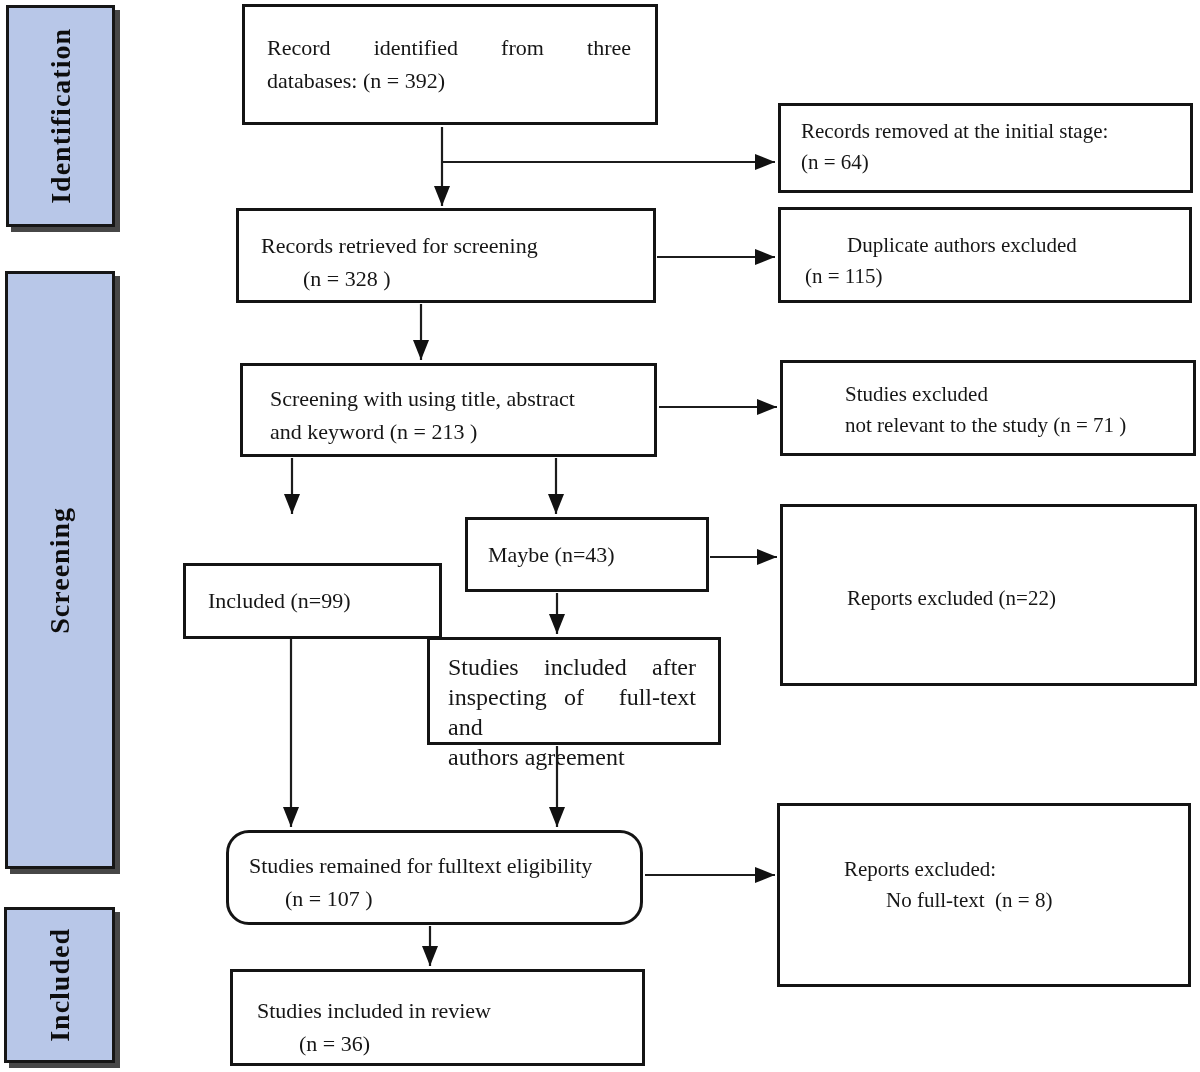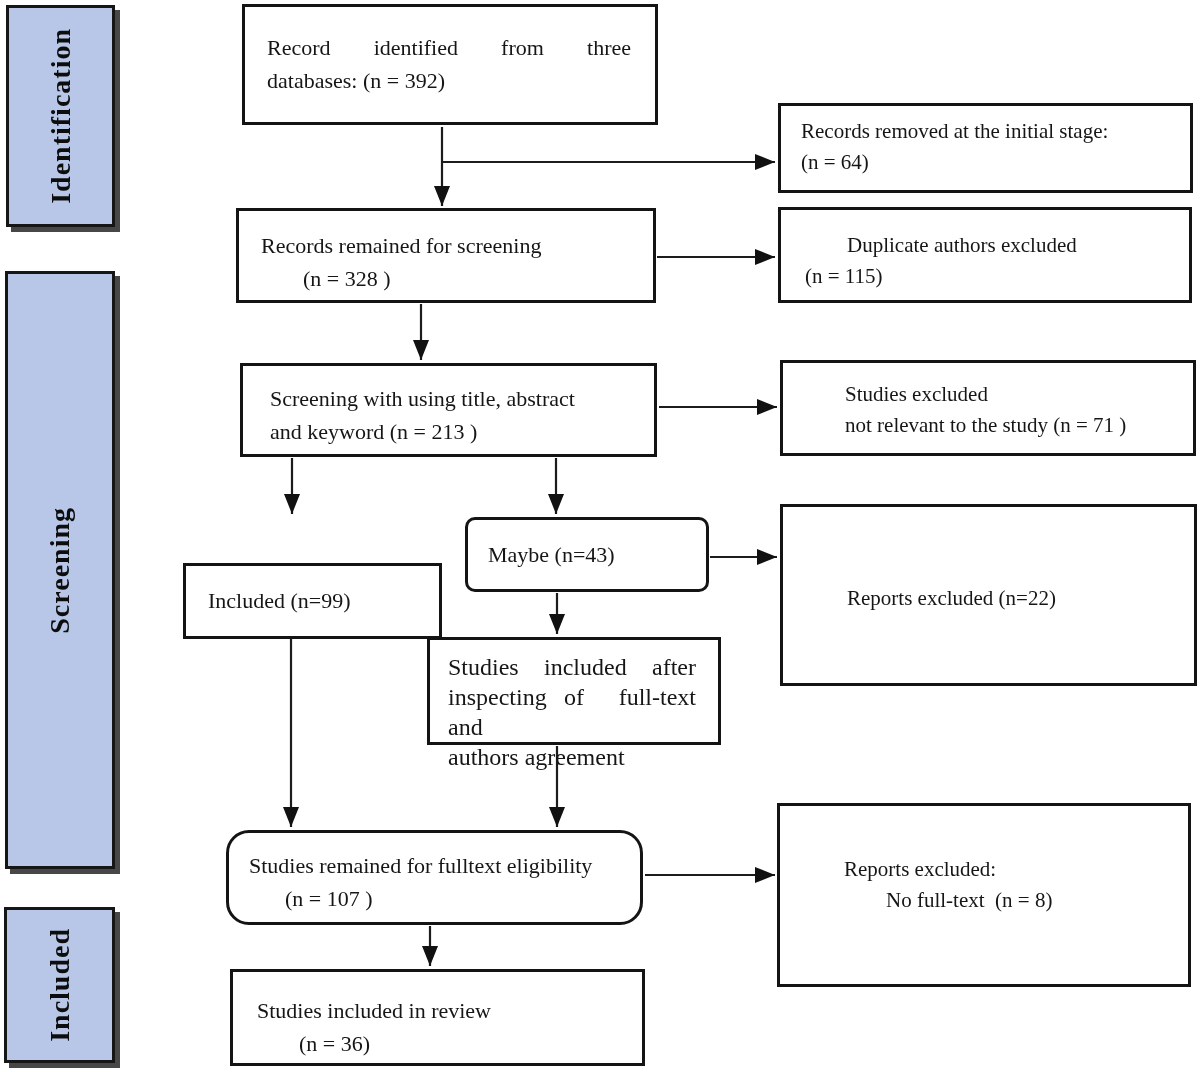--- a/index.html
+++ b/index.html
@@ -67,34 +67,34 @@
   <div class="stage" style="left:4px;top:907px;width:111px;height:156px;">
     <span>Included</span>
   </div>
 
   <div class="box" style="left:242px;top:4px;width:416px;height:121px;padding:24px 24px 0 22px;">
     <div class="ln jline">Record identified from three</div>
     <div class="ln">databases: (n = 392)</div>
   </div>
 
   <div class="box" style="left:236px;top:208px;width:420px;height:95px;padding:18px 16px 0 22px;">
-    <div class="ln">Records remained for screening</div>
+    <div class="ln">Records retrieved for screening</div>
     <div class="ln indent">(n = 328 )</div>
   </div>
 
   <div class="box" style="left:240px;top:363px;width:417px;height:94px;padding:16px 12px 0 27px;">
     <div class="ln">Screening with using title, abstract</div>
     <div class="ln">and keyword (n = 213 )</div>
   </div>
 
   <div class="box" style="left:183px;top:517px;width:259px;height:76px;padding:18px 8px 0 22px;margin-top:46px;">
     <div class="ln">Included (n=99)</div>
   </div>
 
-  <div class="box" style="left:465px;top:517px;width:244px;height:75px;padding:18px 8px 0 20px;border-radius:10px;">
+  <div class="box" style="left:465px;top:517px;width:244px;height:75px;padding:18px 8px 0 20px;">
     <div class="ln">Maybe (n=43)</div>
   </div>
 
   <div class="box small" style="left:427px;top:637px;width:294px;height:108px;padding:12px 22px 0 18px;">
     <div class="ln jline">Studies included after</div>
     <div class="ln jline">inspecting of  full-text and</div>
     <div class="ln">authors agreement</div>
   </div>
 
   <div class="box" style="left:226px;top:830px;width:417px;height:95px;padding:16px 10px 0 20px;border-radius:23px;">

